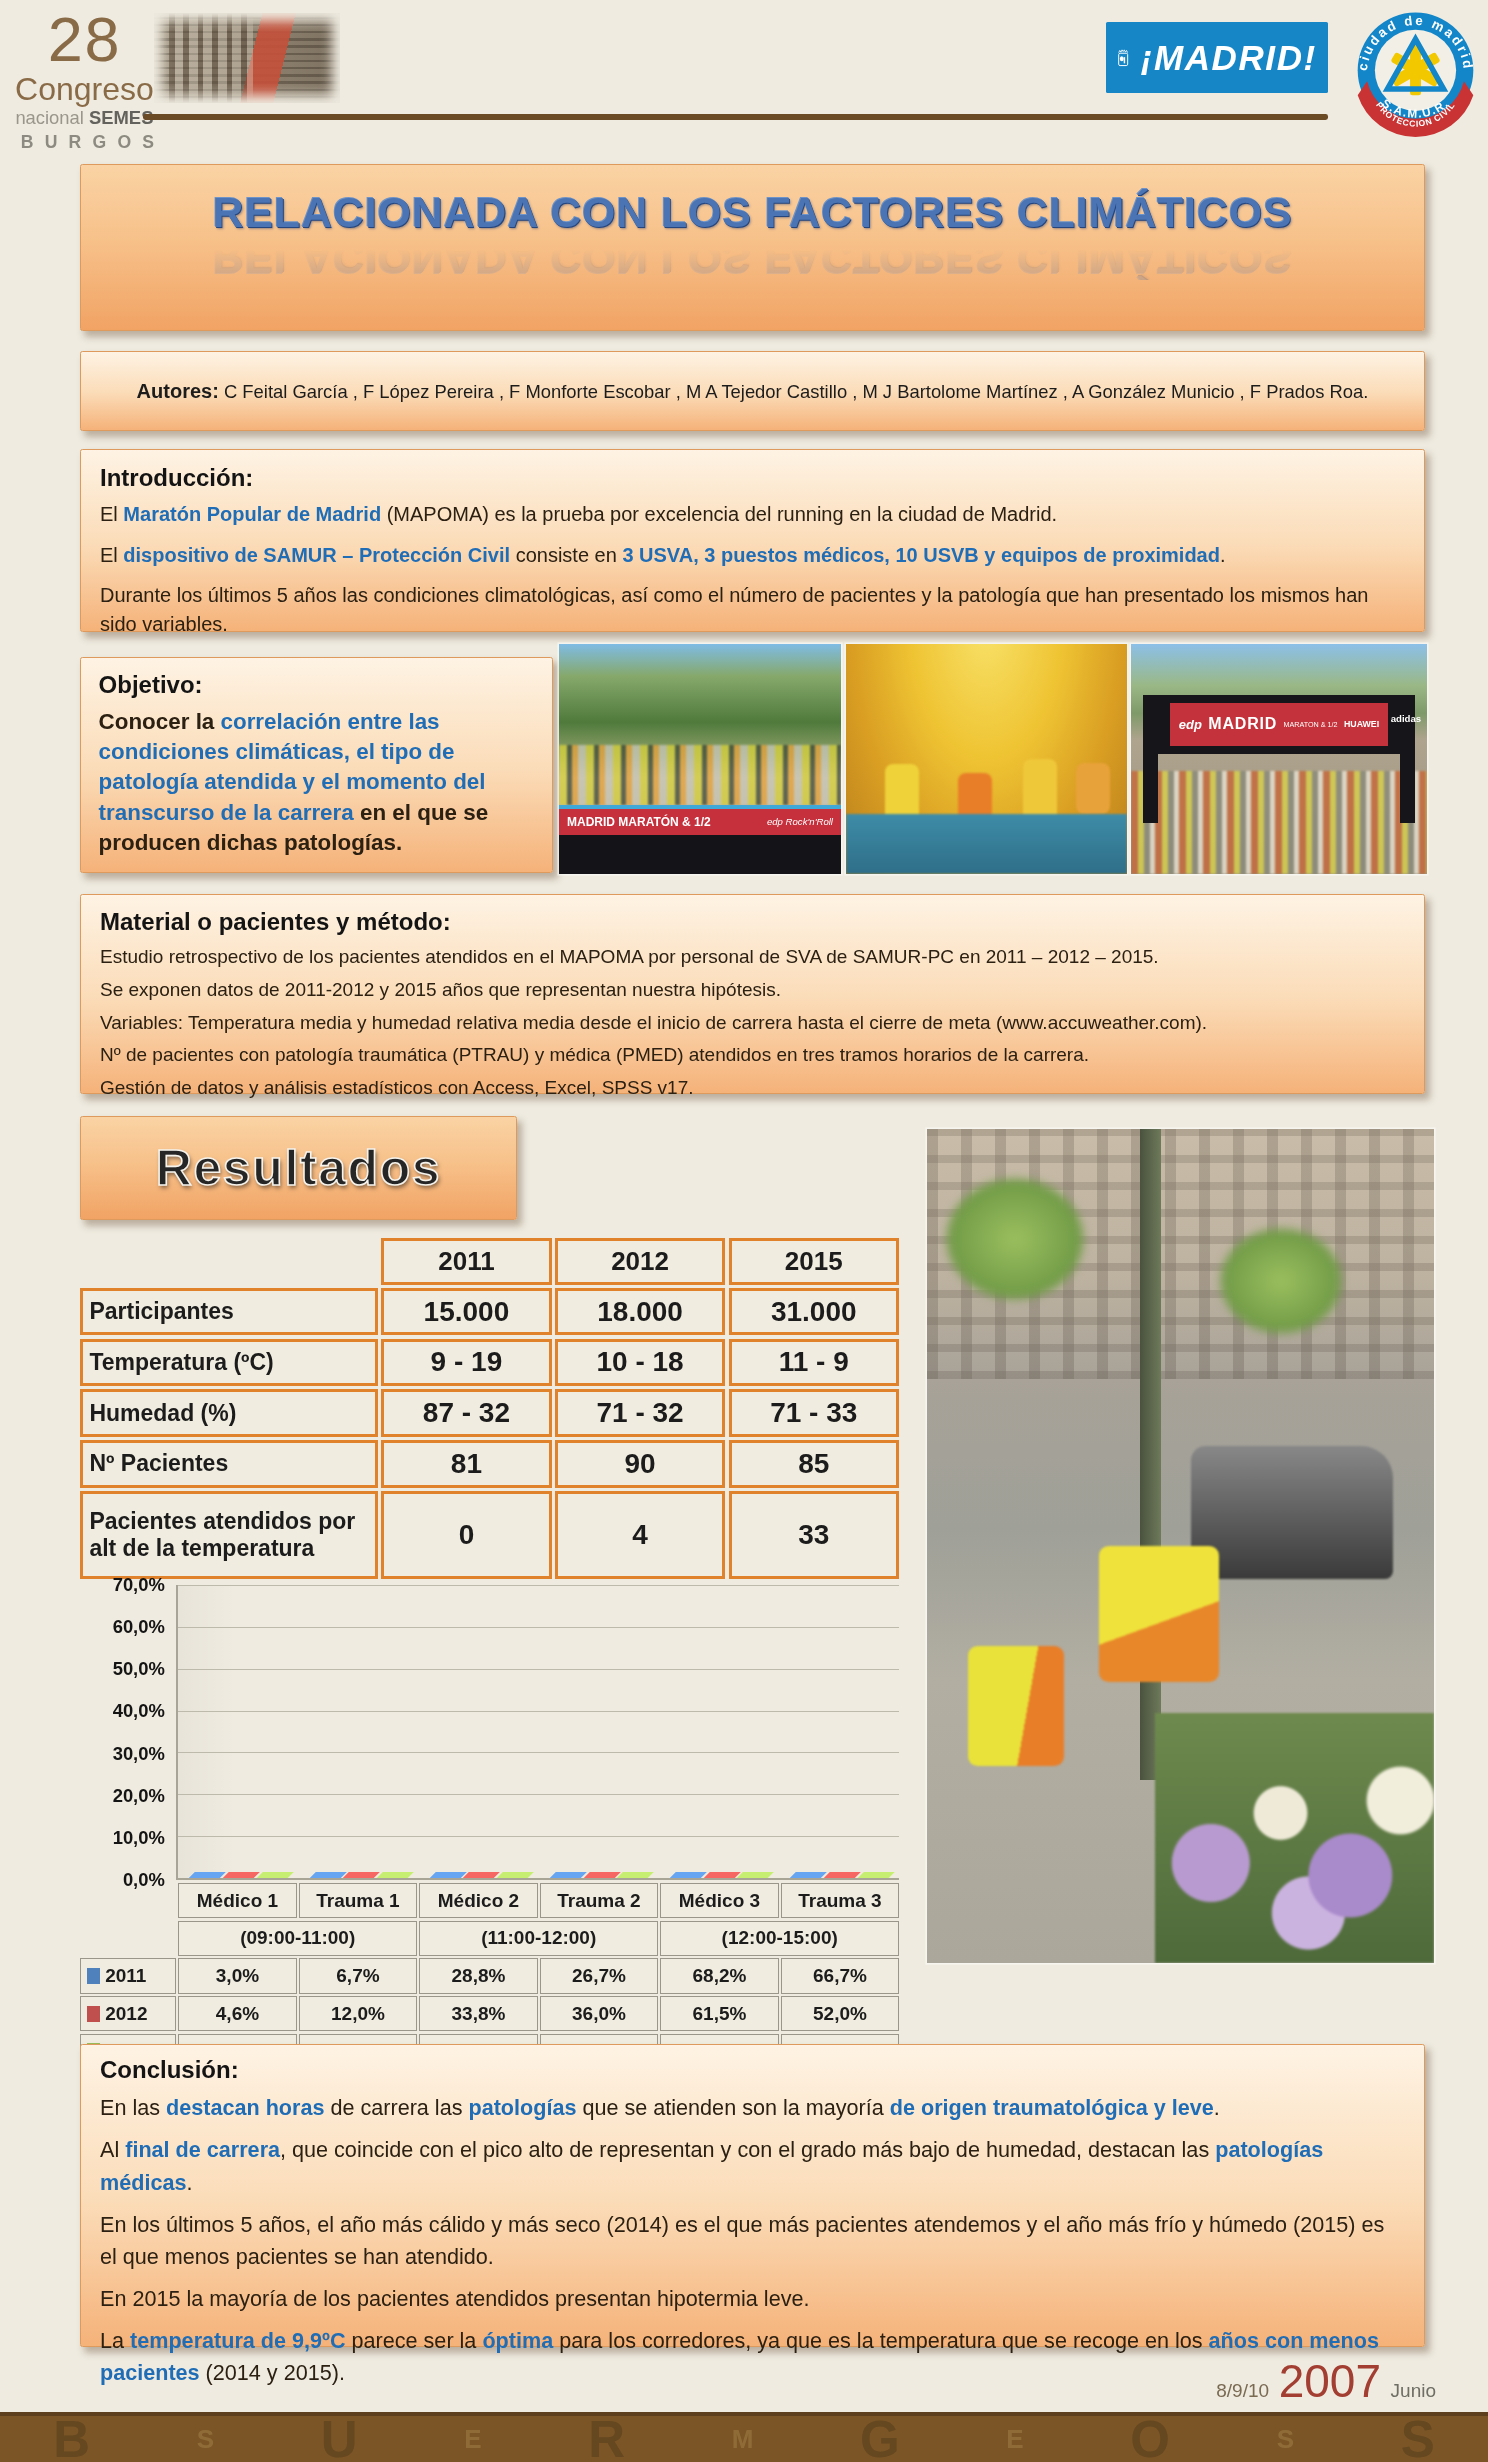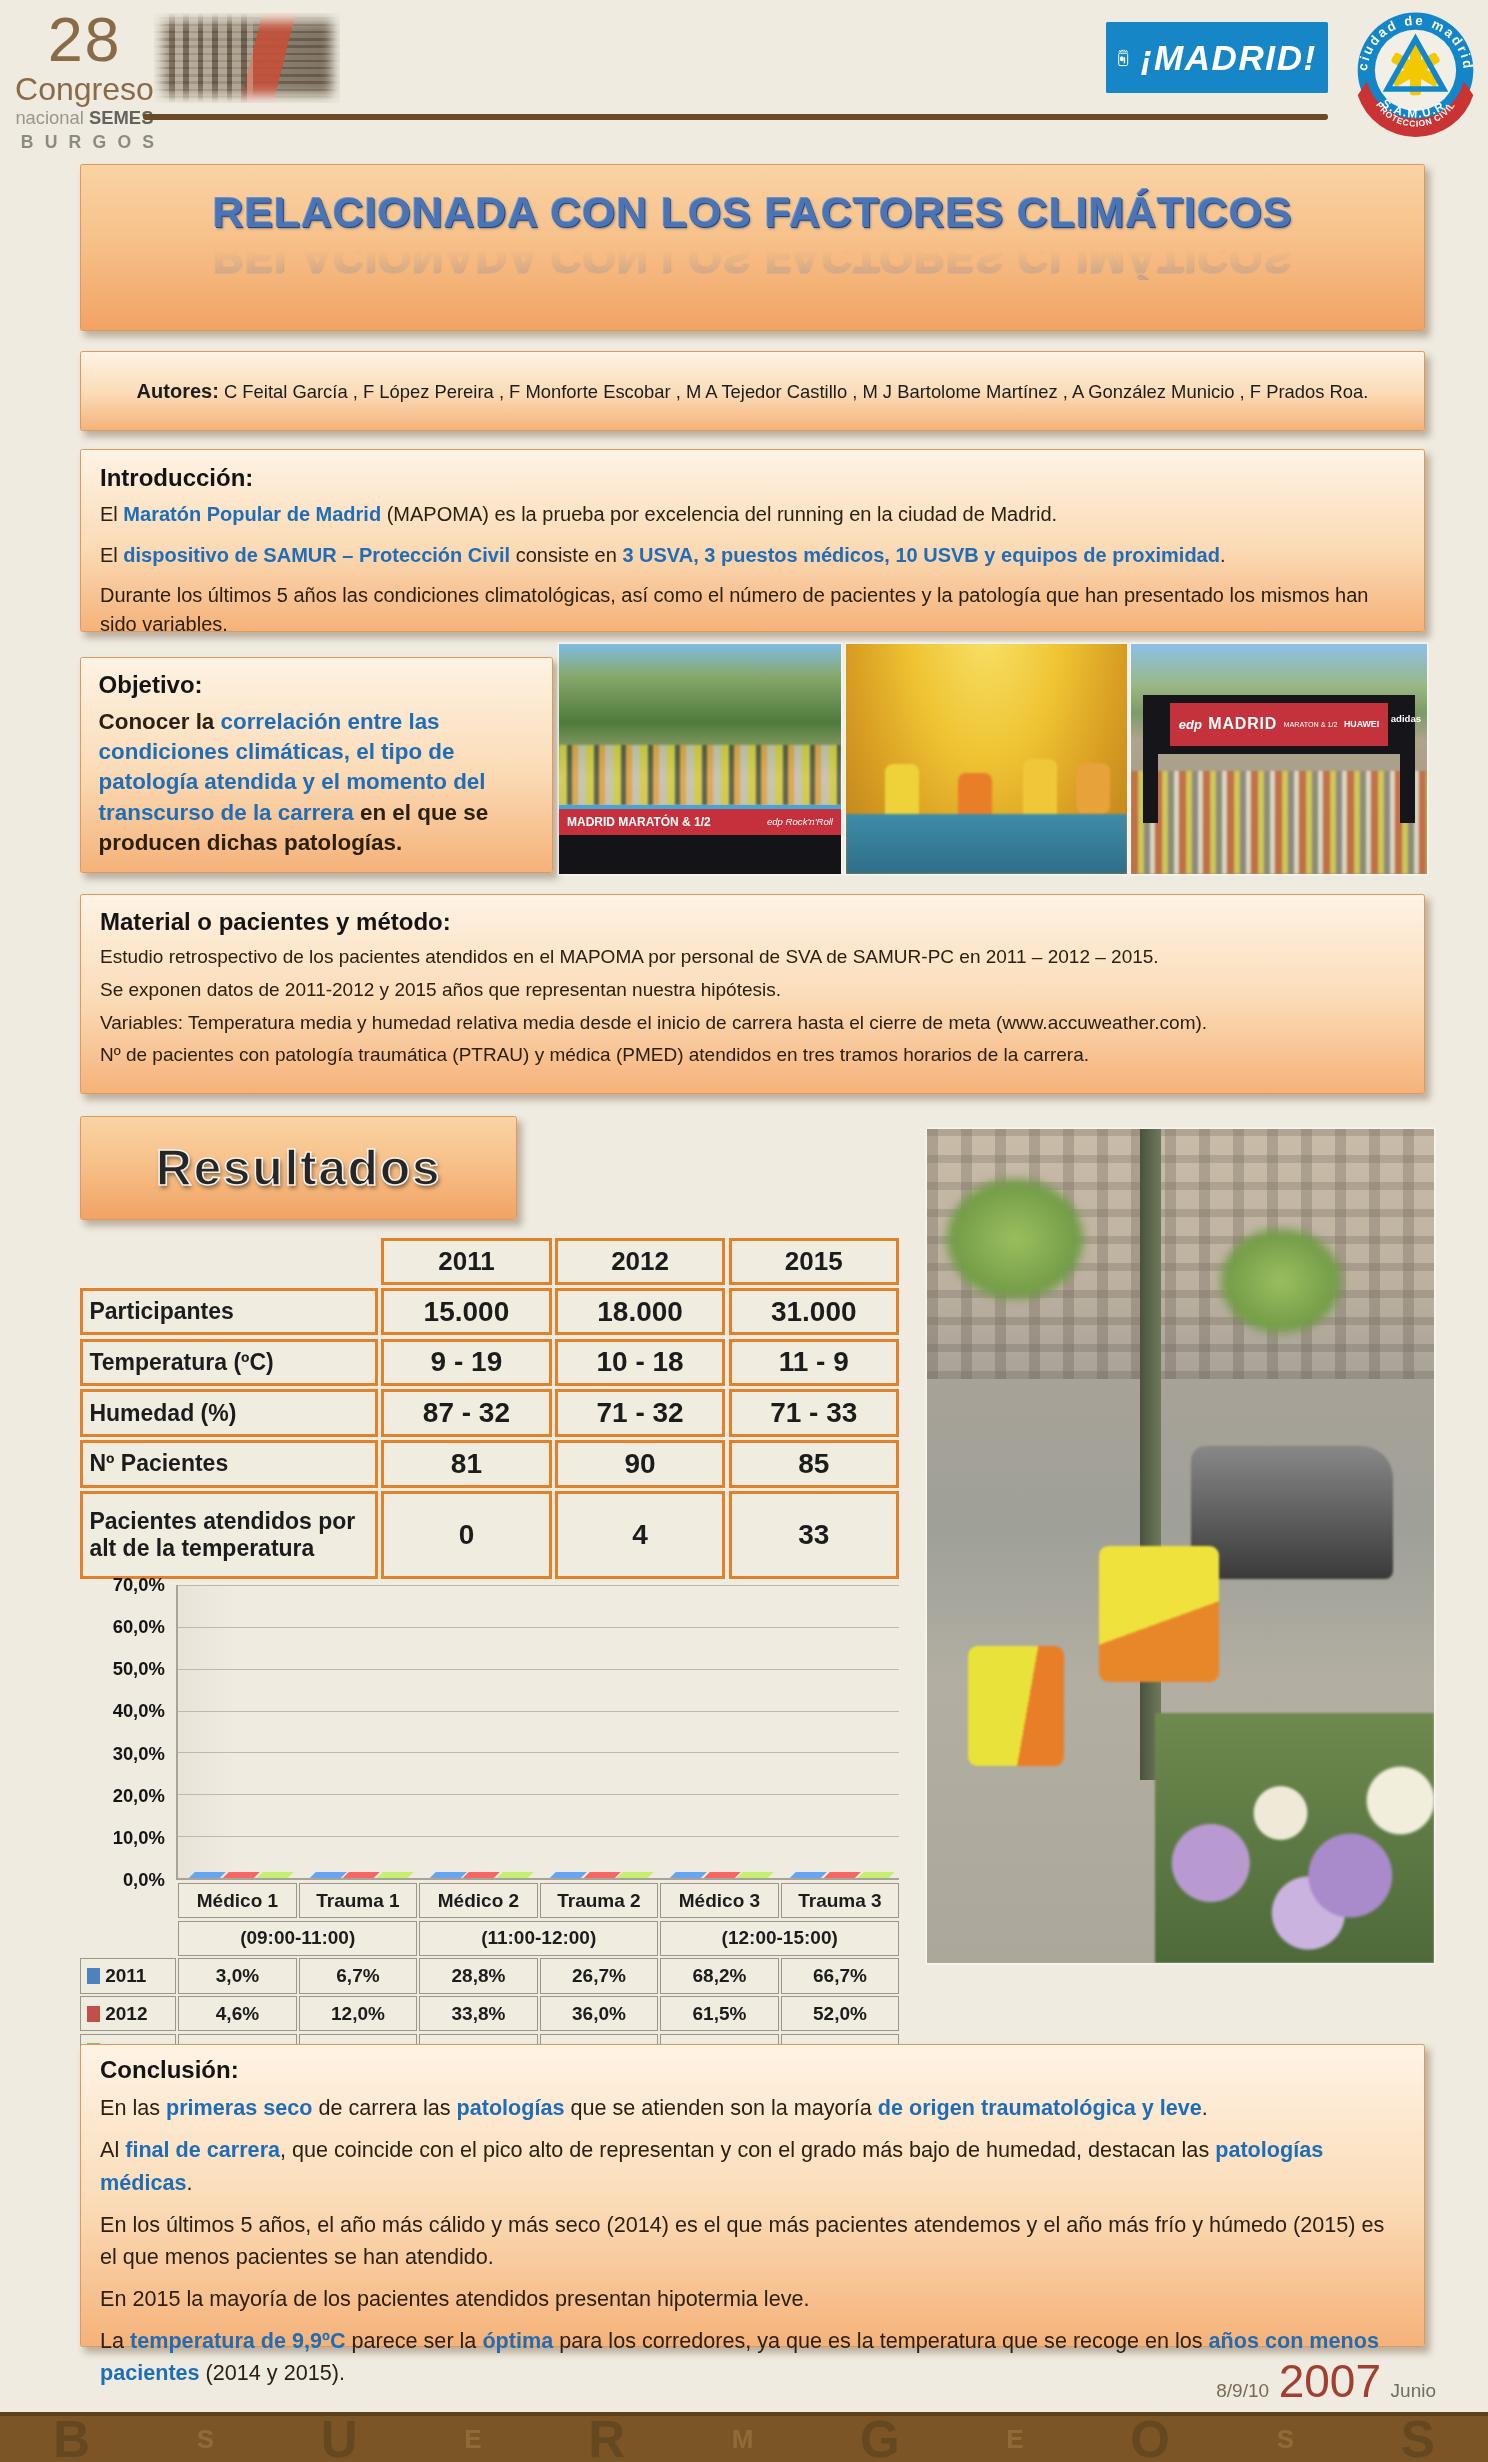--- a/index.html
+++ b/index.html
@@ -288,20 +288,21 @@
     <span class="p3-adidas">adidas</span>
   </div>
 
   <div class="abs obox methods-box">
     <div class="section-h">Material o pacientes y método:</div>
     <div class="rich">
         <p><span>Estudio retrospectivo de los pacientes atendidos en el MAPOMA por personal de SVA de SAMUR-PC en 2011 – 2012 – 2015.</span></p>
         <p><span>Se exponen datos de 2011-2012 y 2015 años que representan nuestra hipótesis.</span></p>
         <p><span>Variables: Temperatura media y humedad relativa media desde el inicio de carrera hasta el cierre de meta (www.accuweather.com).</span></p>
         <p><span>Nº de pacientes con patología traumática (PTRAU) y médica (PMED) atendidos en tres tramos horarios de la carrera.</span></p>
+        <p><span>Gestión de datos y análisis estadísticos con Access, Excel, SPSS v17.</span></p>
       </div>
   </div>
 
   <div class="abs obox deep resultados-box">
     <span class="resultados-word">Resultados</span>
   </div>
 
   <div class="abs results-table">
       <div class="cell corner"></div>
       <div class="cell head">2011</div>
@@ -435,21 +436,21 @@
         <div class="cell val">26,2%</div>
         <div class="cell val">50,0%</div>
         <div class="cell val">66,2%</div>
         <div class="cell val">25,0%</div>
       </div>
   </div>
 
   <div class="abs obox conclusion-box">
     <div class="section-h">Conclusión:</div>
     <div class="rich">
-        <p><span>En las </span><span class="hl">primeras seco</span><span> de carrera las </span><span class="hl">patologías</span><span> que se atienden son la mayoría </span><span class="hl">de origen traumatológica y leve</span><span>.</span></p>
+        <p><span>En las </span><span class="hl">destacan horas</span><span> de carrera las </span><span class="hl">patologías</span><span> que se atienden son la mayoría </span><span class="hl">de origen traumatológica y leve</span><span>.</span></p>
         <p><span>Al </span><span class="hl">final de carrera</span><span>, que coincide con el pico alto de representan y con el grado más bajo de humedad, destacan las </span><span class="hl">patologías médicas</span><span>.</span></p>
         <p><span>En los últimos 5 años, el año más cálido y más seco (2014) es el que más pacientes atendemos y el año más frío y húmedo (2015) es el que menos pacientes se han atendido.</span></p>
         <p><span>En 2015 la mayoría de los pacientes atendidos presentan hipotermia leve.</span></p>
         <p><span>La </span><span class="hl">temperatura de 9,9ºC</span><span> parece ser la </span><span class="hl">óptima</span><span> para los corredores, ya que es la temperatura que se recoge en los </span><span class="hl">años con menos pacientes</span><span> (2014 y 2015).</span></p>
       </div>
   </div>
 
   <div class="abs footer-date">
     <span class="fd-days">8/9/10</span>
     <span class="fd-year">2007</span>

